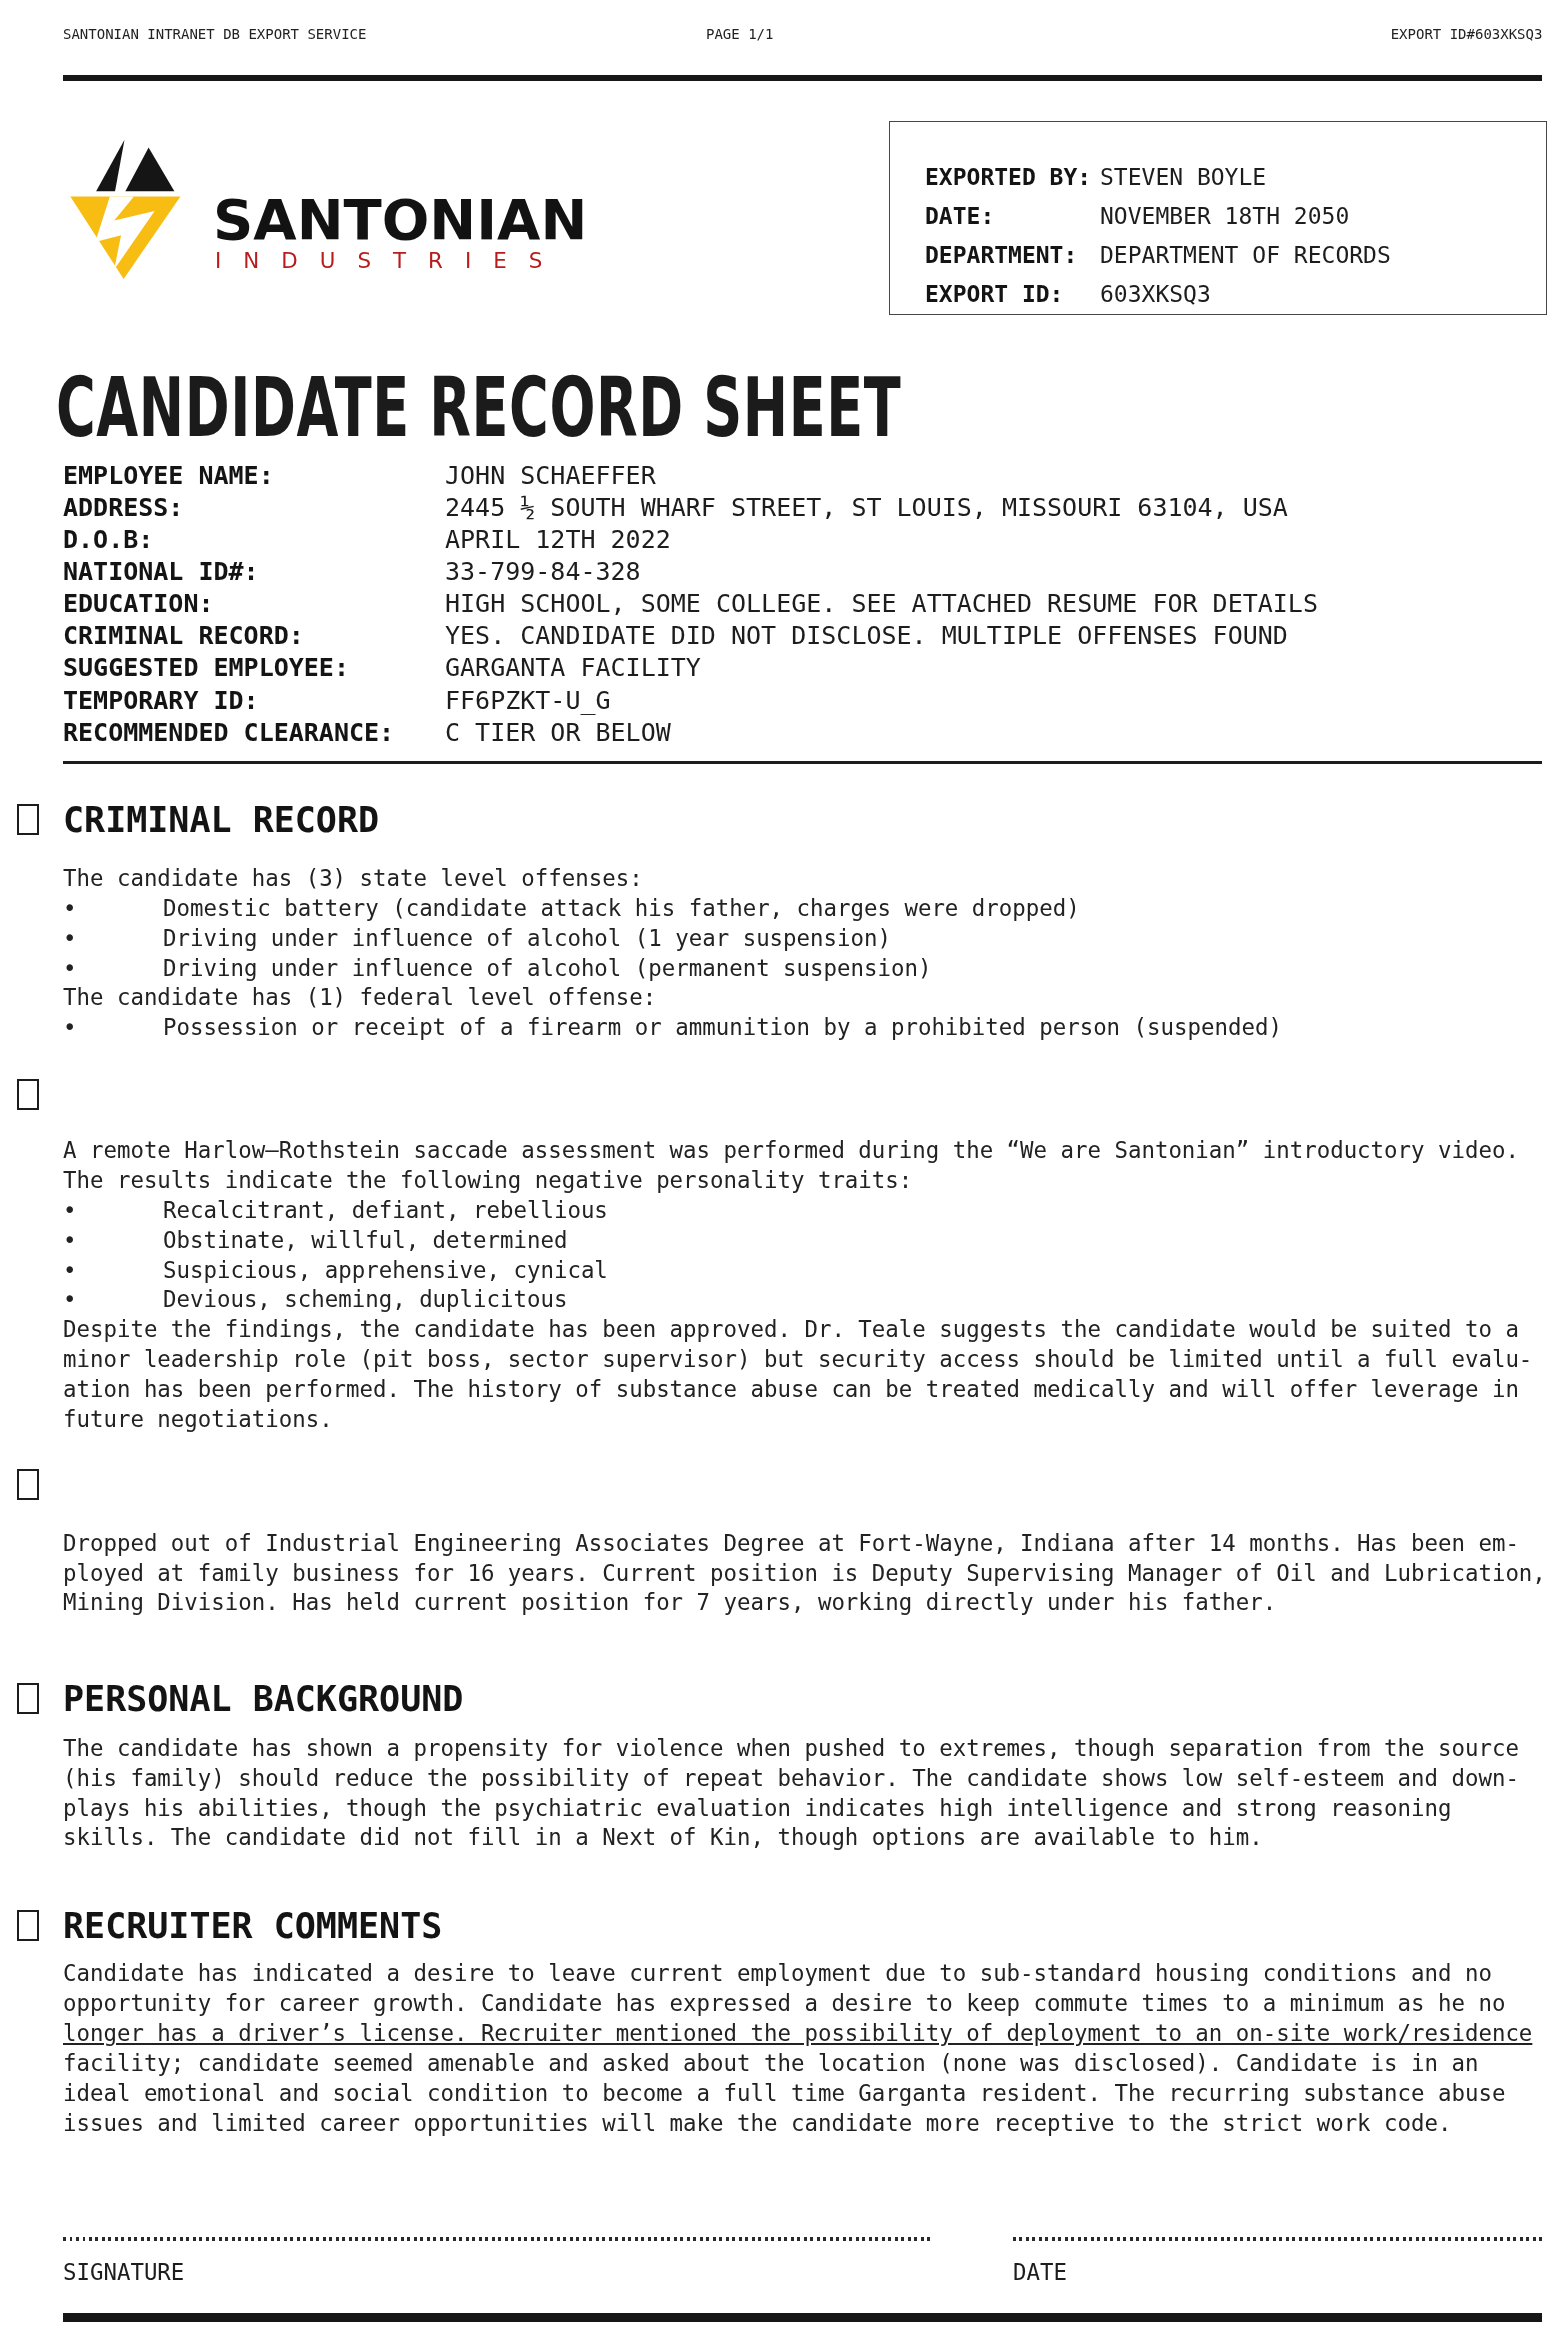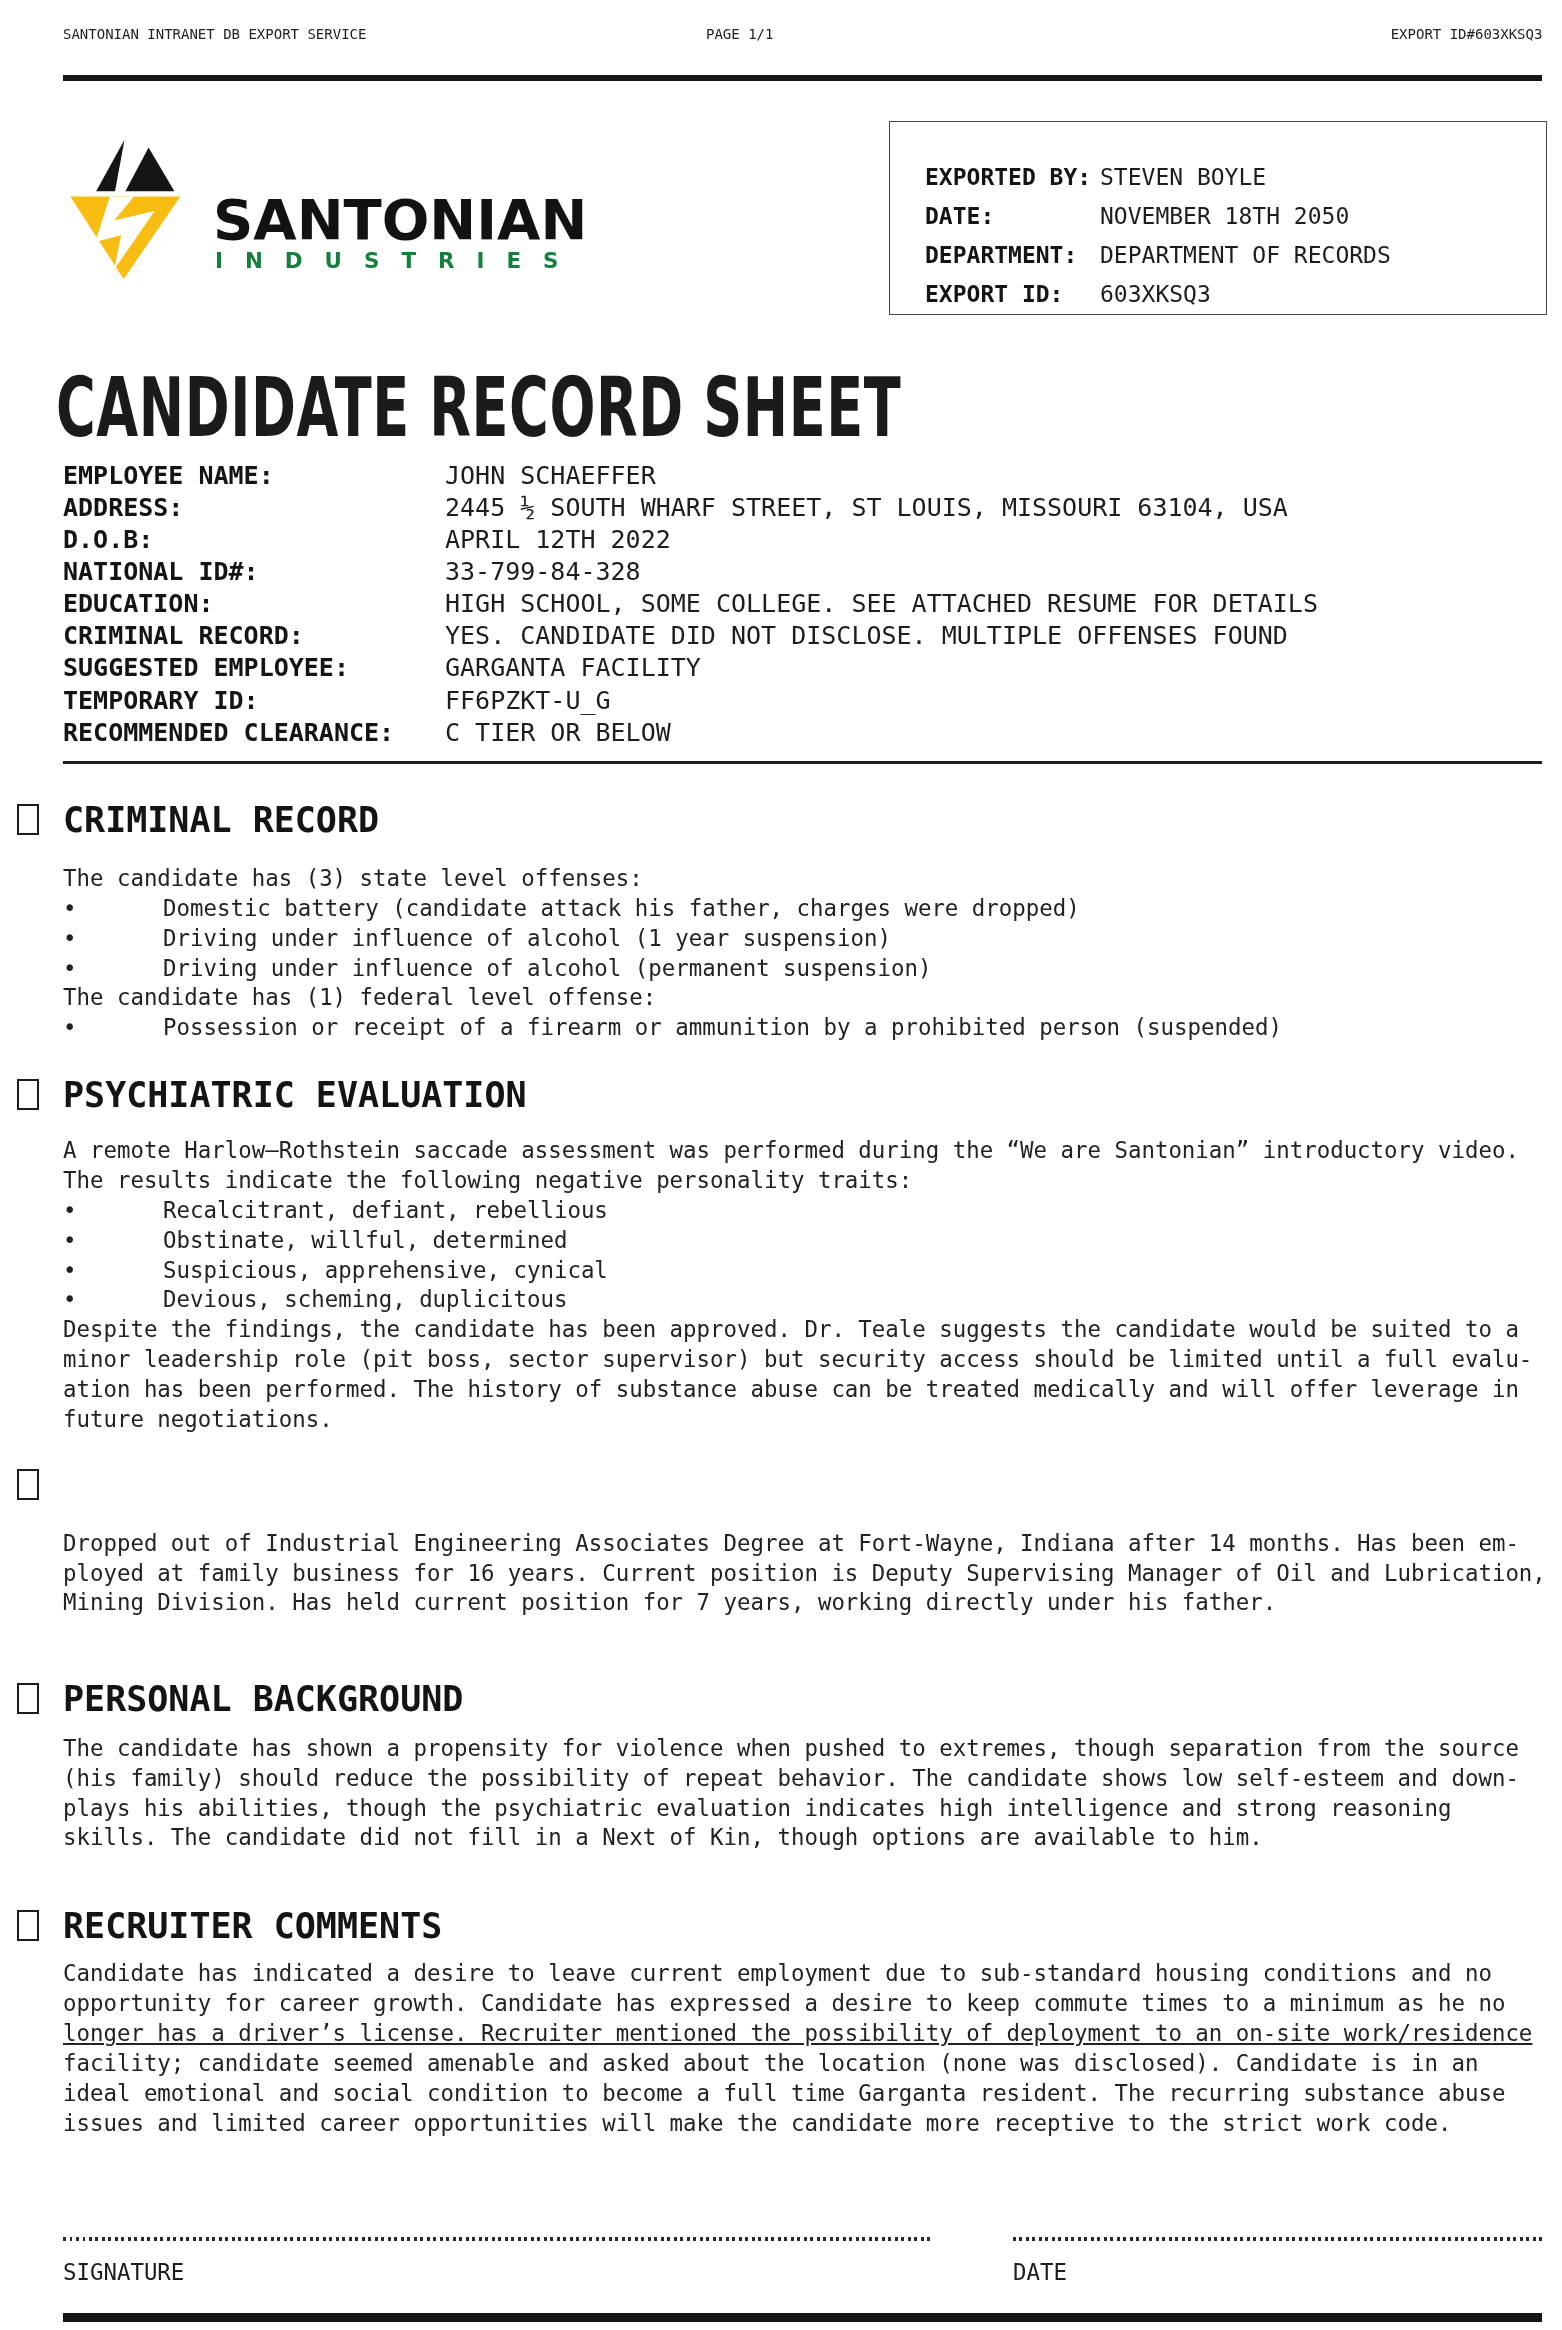--- a/index.html
+++ b/index.html
@@ -10,22 +10,22 @@
   .meta{top:22px;font-size:14px;line-height:24px;color:#222;white-space:nowrap;}
   .meta-left{left:63px;}
   .meta-page{left:706px;}
   .meta-right{right:19.6px;}
   .rule1{left:63px;right:19.6px;top:75px;height:5.6px;background:#171717;}
   .rule2{left:63px;right:19.6px;top:761px;height:2.8px;background:#1c1c1c;}
   
   .logo-mark{left:60px;top:131px;width:129px;height:155px;}
   .logo-name{left:213px;top:192px;font-family:"DejaVu Sans",sans-serif;font-weight:bold;
              font-size:56px;line-height:56px;color:#121212;letter-spacing:0px;white-space:nowrap;}
-  .logo-sub{left:215px;top:250px;font-family:"DejaVu Sans",sans-serif;font-weight:bold;
-            font-size:21.4px;line-height:21.4px;color:#15803d;letter-spacing:22px;white-space:nowrap;}
+  .logo-sub{left:215px;top:250px;font-family:"DejaVu Sans",sans-serif;font-weight:normal;
+            font-size:21.4px;line-height:21.4px;color:#b91c1c;letter-spacing:22px;white-space:nowrap;}
   
   .xbox{left:889px;top:121px;width:658px;height:194px;border:1.9px solid #474747;box-sizing:border-box;background:#fff;}
   .xrow{position:absolute;left:35px;white-space:nowrap;font-size:23px;line-height:28px;}
   .xrow .xlabel{display:inline-block;width:175px;font-weight:bold;color:#141414;}
   .xrow .xvalue{color:#1d1d1d;}
   
   .doc-title{left:56px;top:365px;font-family:"DejaVu Sans",sans-serif;font-weight:bold;
              font-size:82px;line-height:86px;color:#1b1b1b;transform:scaleX(0.66);
              transform-origin:0 0;white-space:nowrap;letter-spacing:0.9px;}
   
@@ -143,21 +143,20 @@
         <span class="bullet">•</span>
         <span class="btxt">Driving under influence of alcohol (permanent suspension)</span>
       </div>
       <div class="abs bline" style="top: 984px;">The candidate has (1) federal level offense:</div>
       <div class="abs bline" style="top: 1014px;">
         <span class="bullet">•</span>
         <span class="btxt">Possession or receipt of a firearm or ammunition by a prohibited person (suspended)</span>
       </div>
       <div class="abs sec-head" style="top: 1075px;">
     <span class="sec-box"></span>
-    <span class="sec-title">PSYCHIATRIC EVALUATION</span>
   </div>
       <div class="abs bline" style="top: 1137px;">A remote Harlow–Rothstein saccade assessment was performed during the “We are Santonian” introductory video.</div>
       <div class="abs bline" style="top: 1167px;">The results indicate the following negative personality traits:</div>
       <div class="abs bline" style="top: 1197px;">
         <span class="bullet">•</span>
         <span class="btxt">Recalcitrant, defiant, rebellious</span>
       </div>
       <div class="abs bline" style="top: 1227px;">
         <span class="bullet">•</span>
         <span class="btxt">Obstinate, willful, determined</span>

